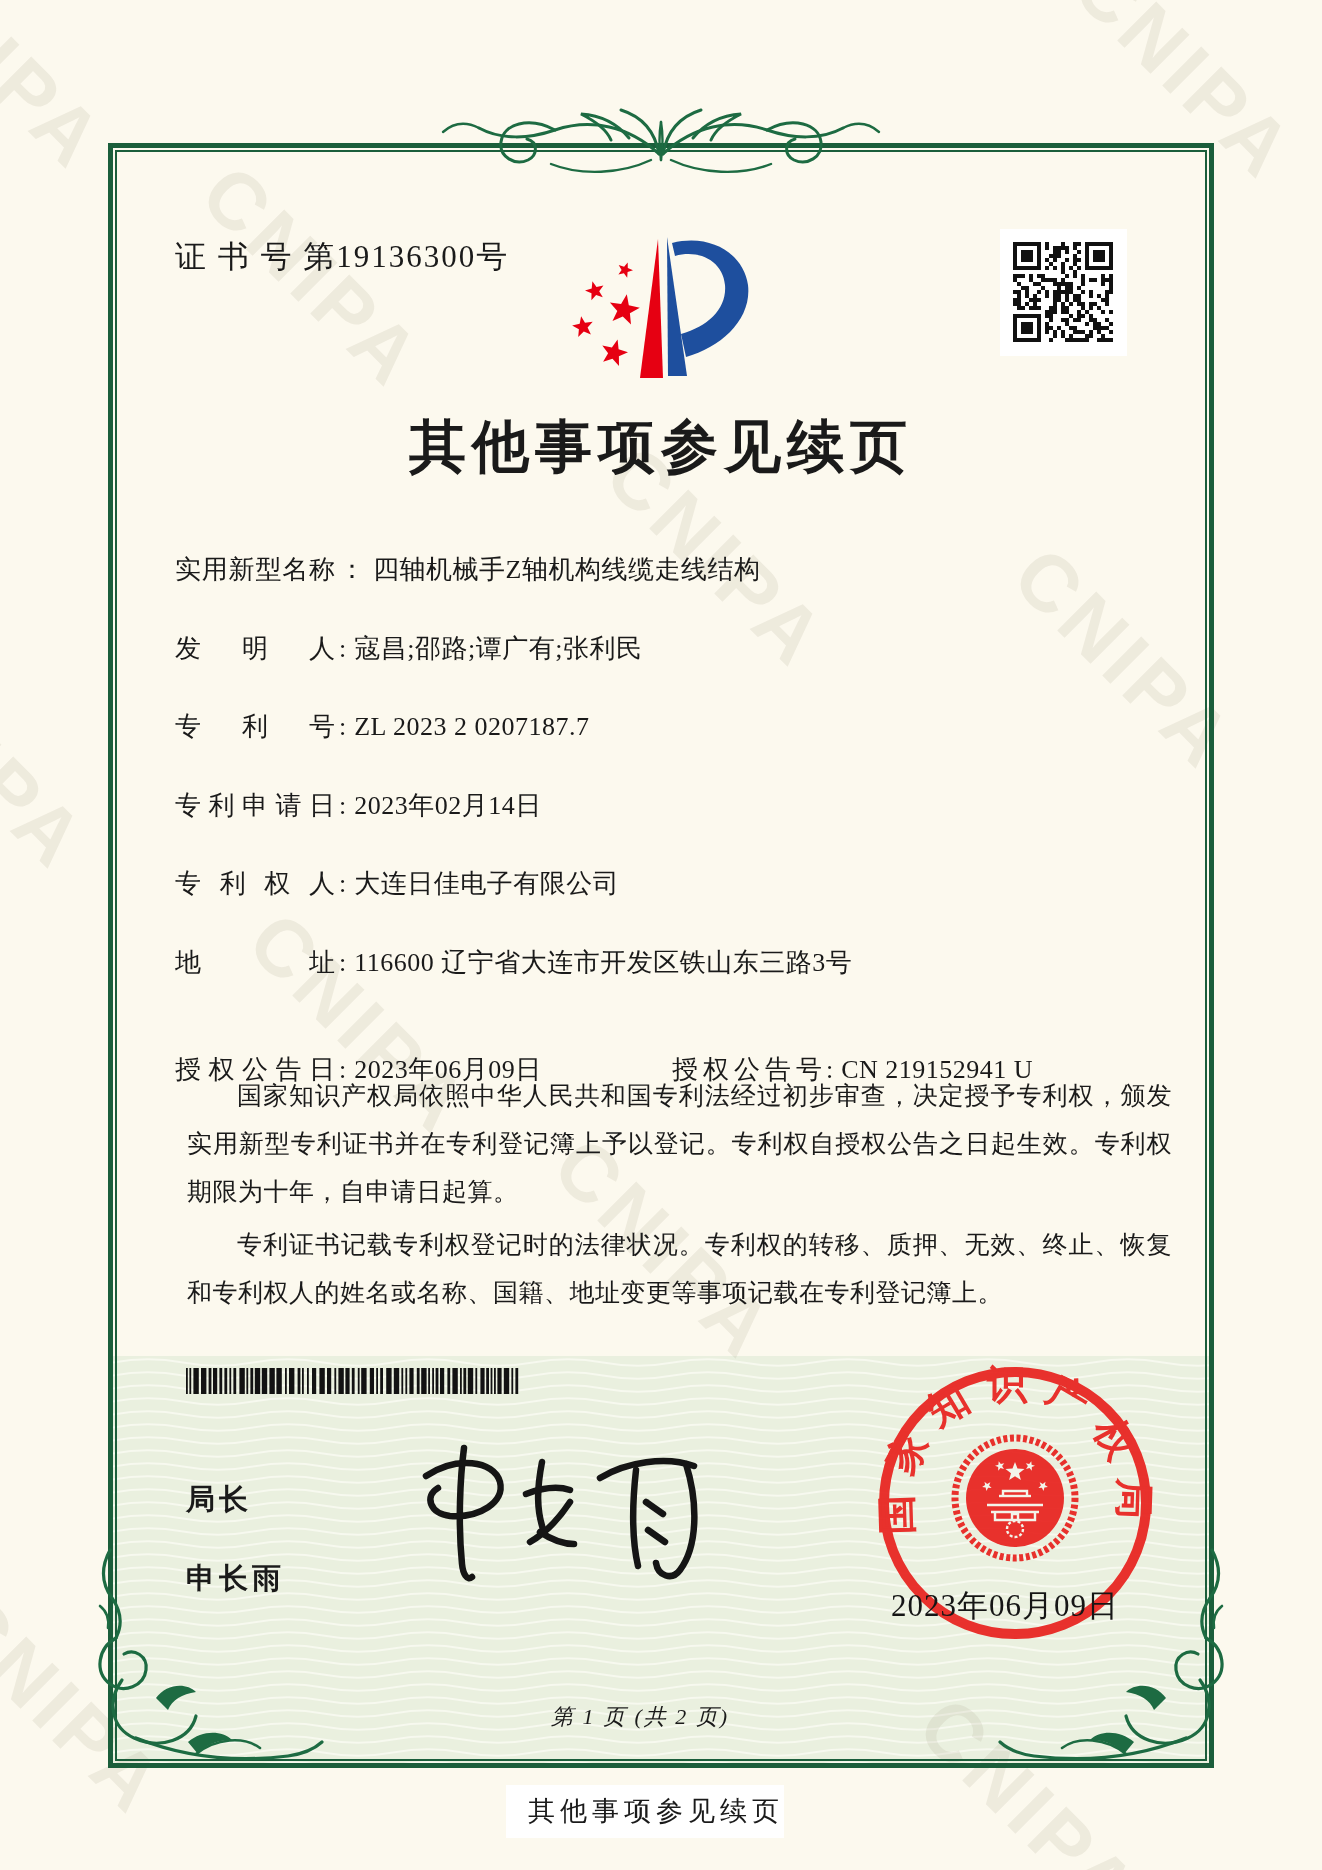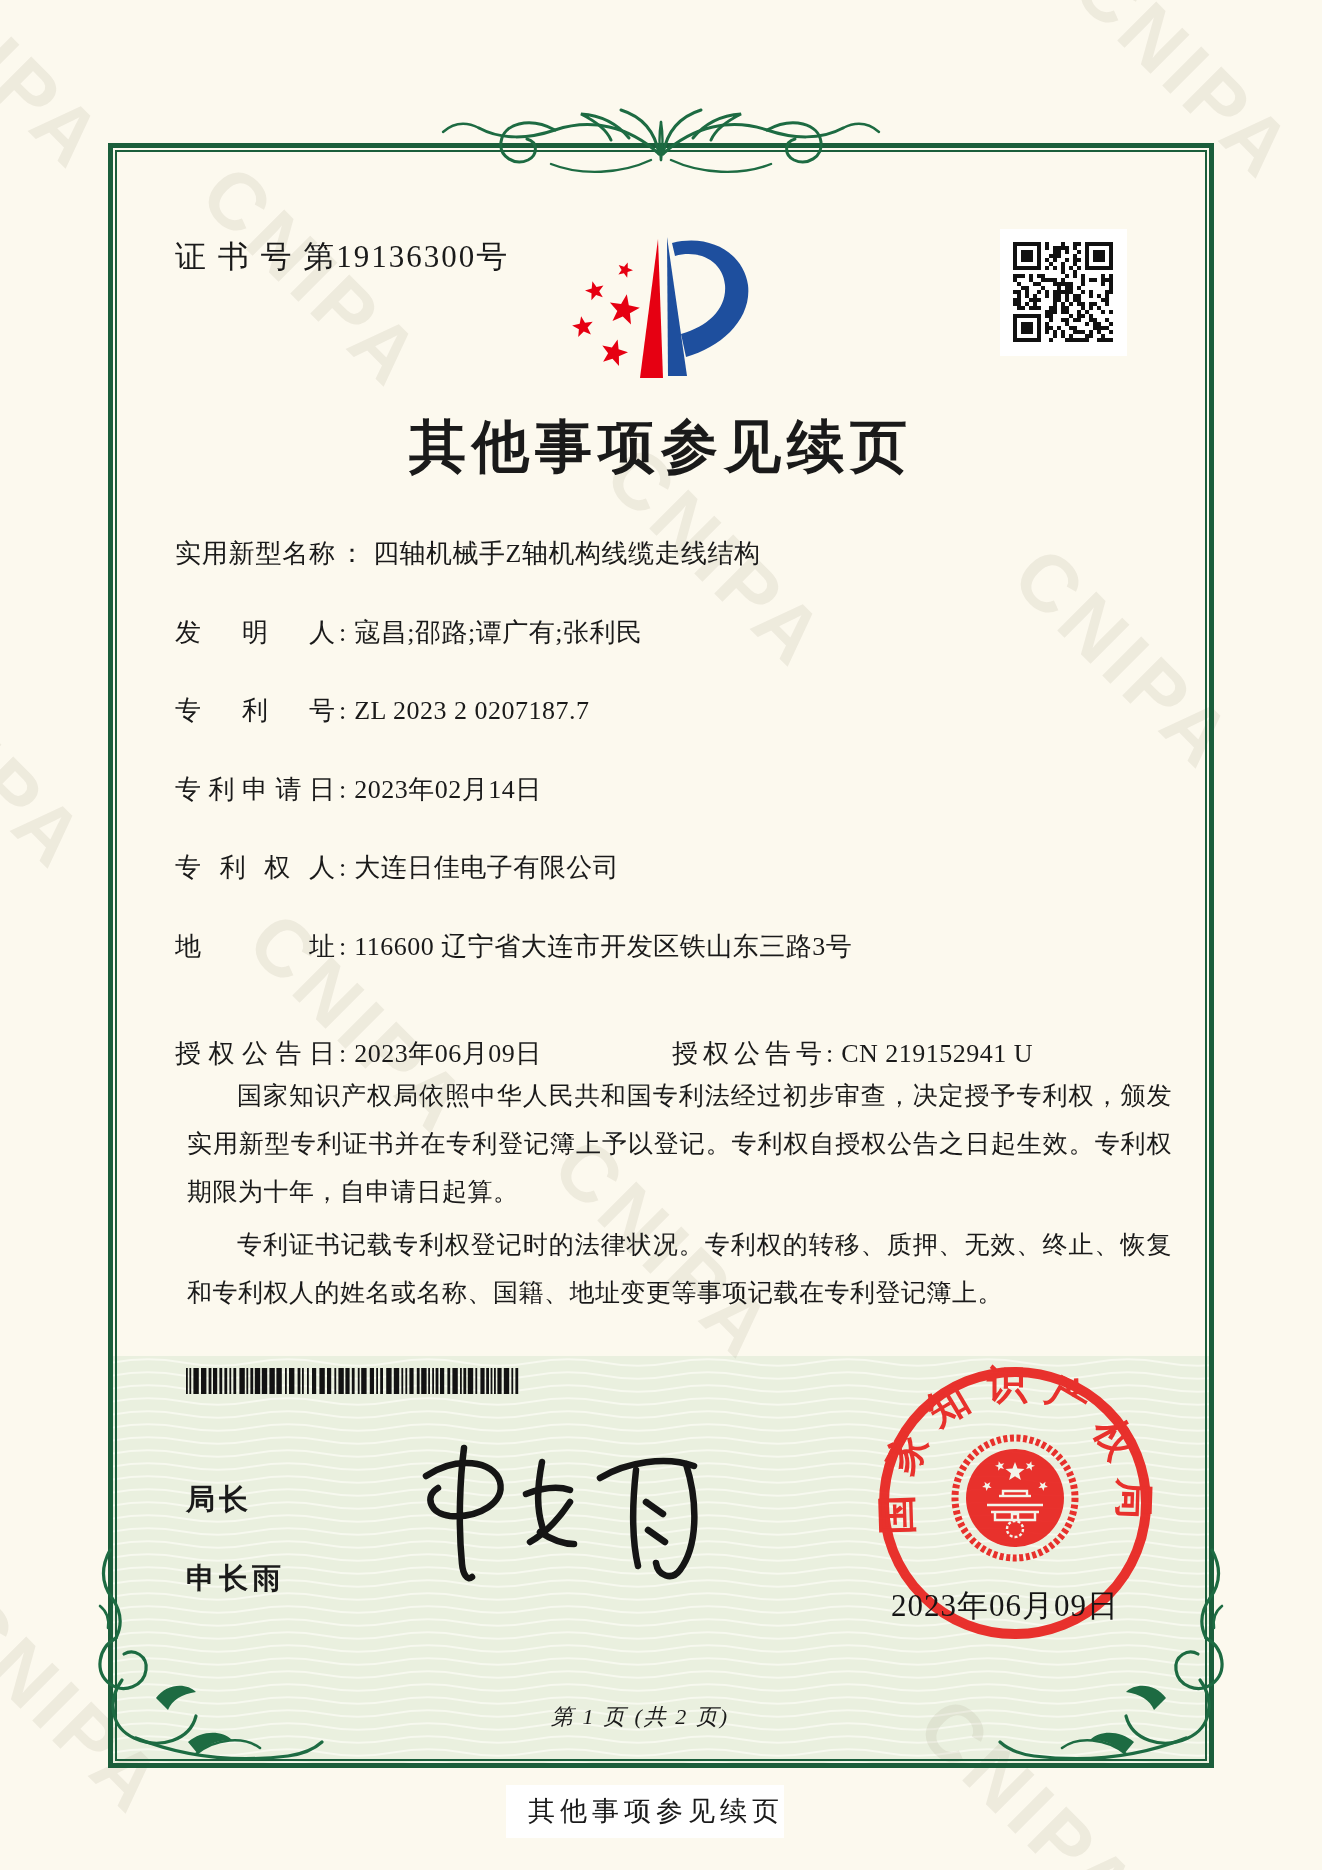--- a/index.html
+++ b/index.html
@@ -31,21 +31,21 @@
   
   .cert-no{position:absolute;z-index:5;left:175px;top:236px;font-size:31px;letter-spacing:2px;}
   .logo{position:absolute;z-index:5;left:560px;top:213px;width:240px;height:200px;}
   .qr{position:absolute;z-index:5;left:1000px;top:229px;width:127px;height:127px;background:#ffffff;}
   .qr svg{position:absolute;left:13px;top:13px;}
   .title{
     position:absolute;z-index:5;left:0;top:414px;width:100%;text-align:center;
     font-size:57px;font-weight:bold;letter-spacing:6px;line-height:66px;
   }
   
-  .fields{position:absolute;z-index:5;left:175px;top:536px;width:1000px;}
+  .fields{position:absolute;z-index:5;left:175px;top:552px;width:1000px;}
   .field-row{height:78.5px;display:flex;align-items:flex-start;font-size:26px;line-height:36px;}
   .flabel{width:160px;flex:none;text-align:justify;text-align-last:justify;}
   .fsep{flex:none;margin:0 8px 0 4px;}
   .fvalue{letter-spacing:0.5px;white-space:nowrap;}
   .grant-row{position:relative;margin-top:29px;}
   .grant-second{position:absolute;left:497px;top:0;display:flex;}
   .grant-second .flabel{width:150px;}
   
   .body-text{position:absolute;z-index:5;left:175px;top:1072px;width:997px;}
   .body-text p{

